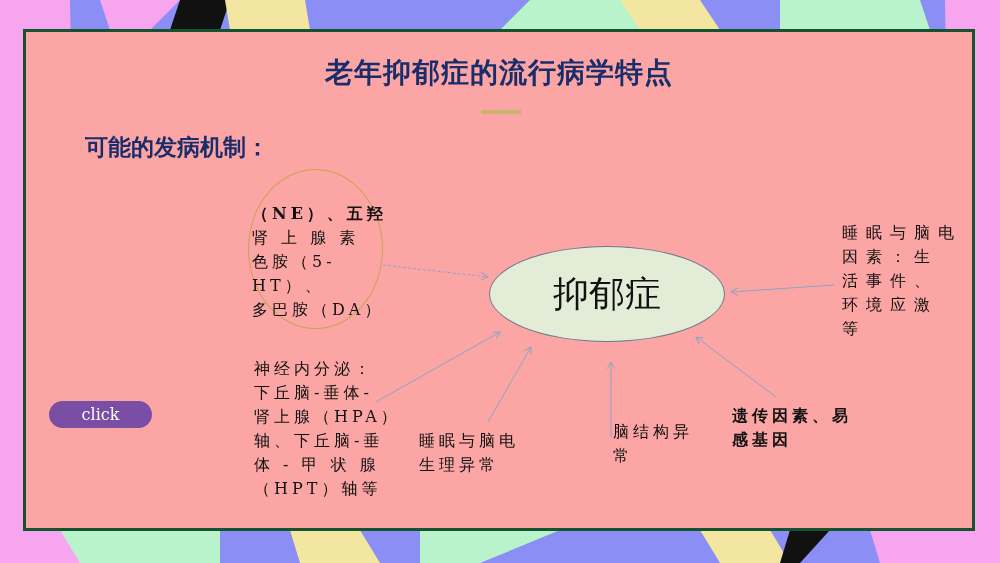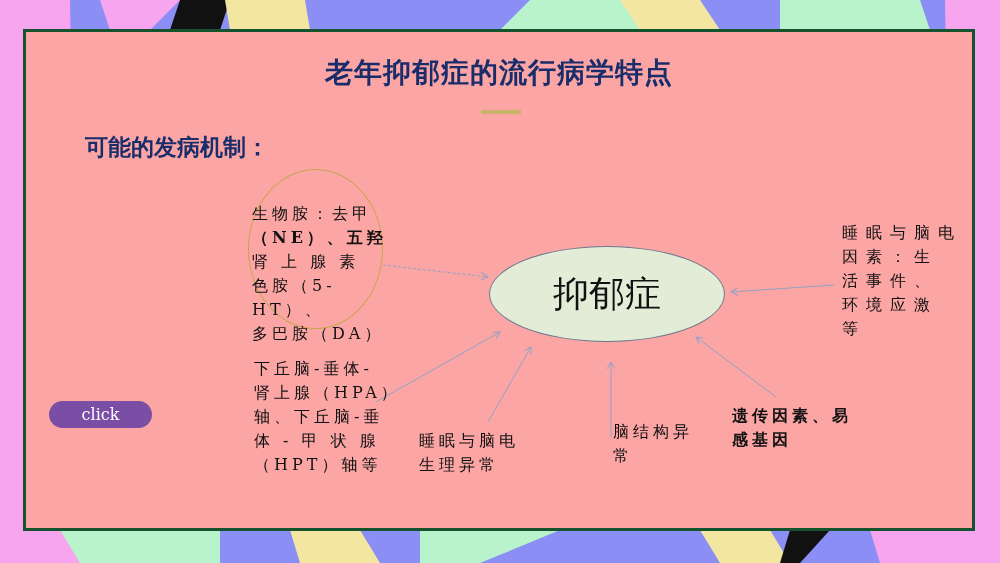--- a/index.html
+++ b/index.html
@@ -50,30 +50,30 @@
     <line x1="357" y1="233" x2="462" y2="245" stroke="#8ea4c4" stroke-width="1" stroke-dasharray="3,2" marker-end="url(#ah)"></line>
     <line x1="350" y1="370" x2="474" y2="300" stroke="#8ea4c4" stroke-width="1" marker-end="url(#ah)"></line>
     <line x1="462" y1="390" x2="505" y2="315" stroke="#8ea4c4" stroke-width="1" marker-end="url(#ah)"></line>
     <line x1="585" y1="405" x2="585" y2="330" stroke="#8ea4c4" stroke-width="1" marker-end="url(#ah)"></line>
     <line x1="750" y1="365" x2="670" y2="305" stroke="#8ea4c4" stroke-width="1" marker-end="url(#ah)"></line>
     <line x1="808" y1="253" x2="705" y2="260" stroke="#8ea4c4" stroke-width="1" marker-end="url(#ah)"></line>
   </svg>
 
   <div class="circle"></div>
   <div class="label" style="left:226px; top:170px; width:150px;">
-    <div>生物胺：去甲</div>
     <div style="font-weight:bold;">（NE）、五羟</div>
     <div>肾 上 腺 素</div>
     <div>色胺（5-HT）、</div>
     <div>多巴胺（DA）</div>
   </div>
 
   <div class="center">抑郁症</div>
 
   <div class="label" style="left:228px; top:325px; width:150px;">
+    <div>神经内分泌：</div>
     <div>下丘脑-垂体-</div>
     <div>肾上腺（HPA）</div>
     <div>轴、下丘脑-垂</div>
     <div>体 - 甲 状 腺</div>
     <div>（HPT）轴等</div>
   </div>
 
   <div class="label" style="left:393px; top:397px;">
     <div>睡眠与脑电</div>
     <div>生理异常</div>

